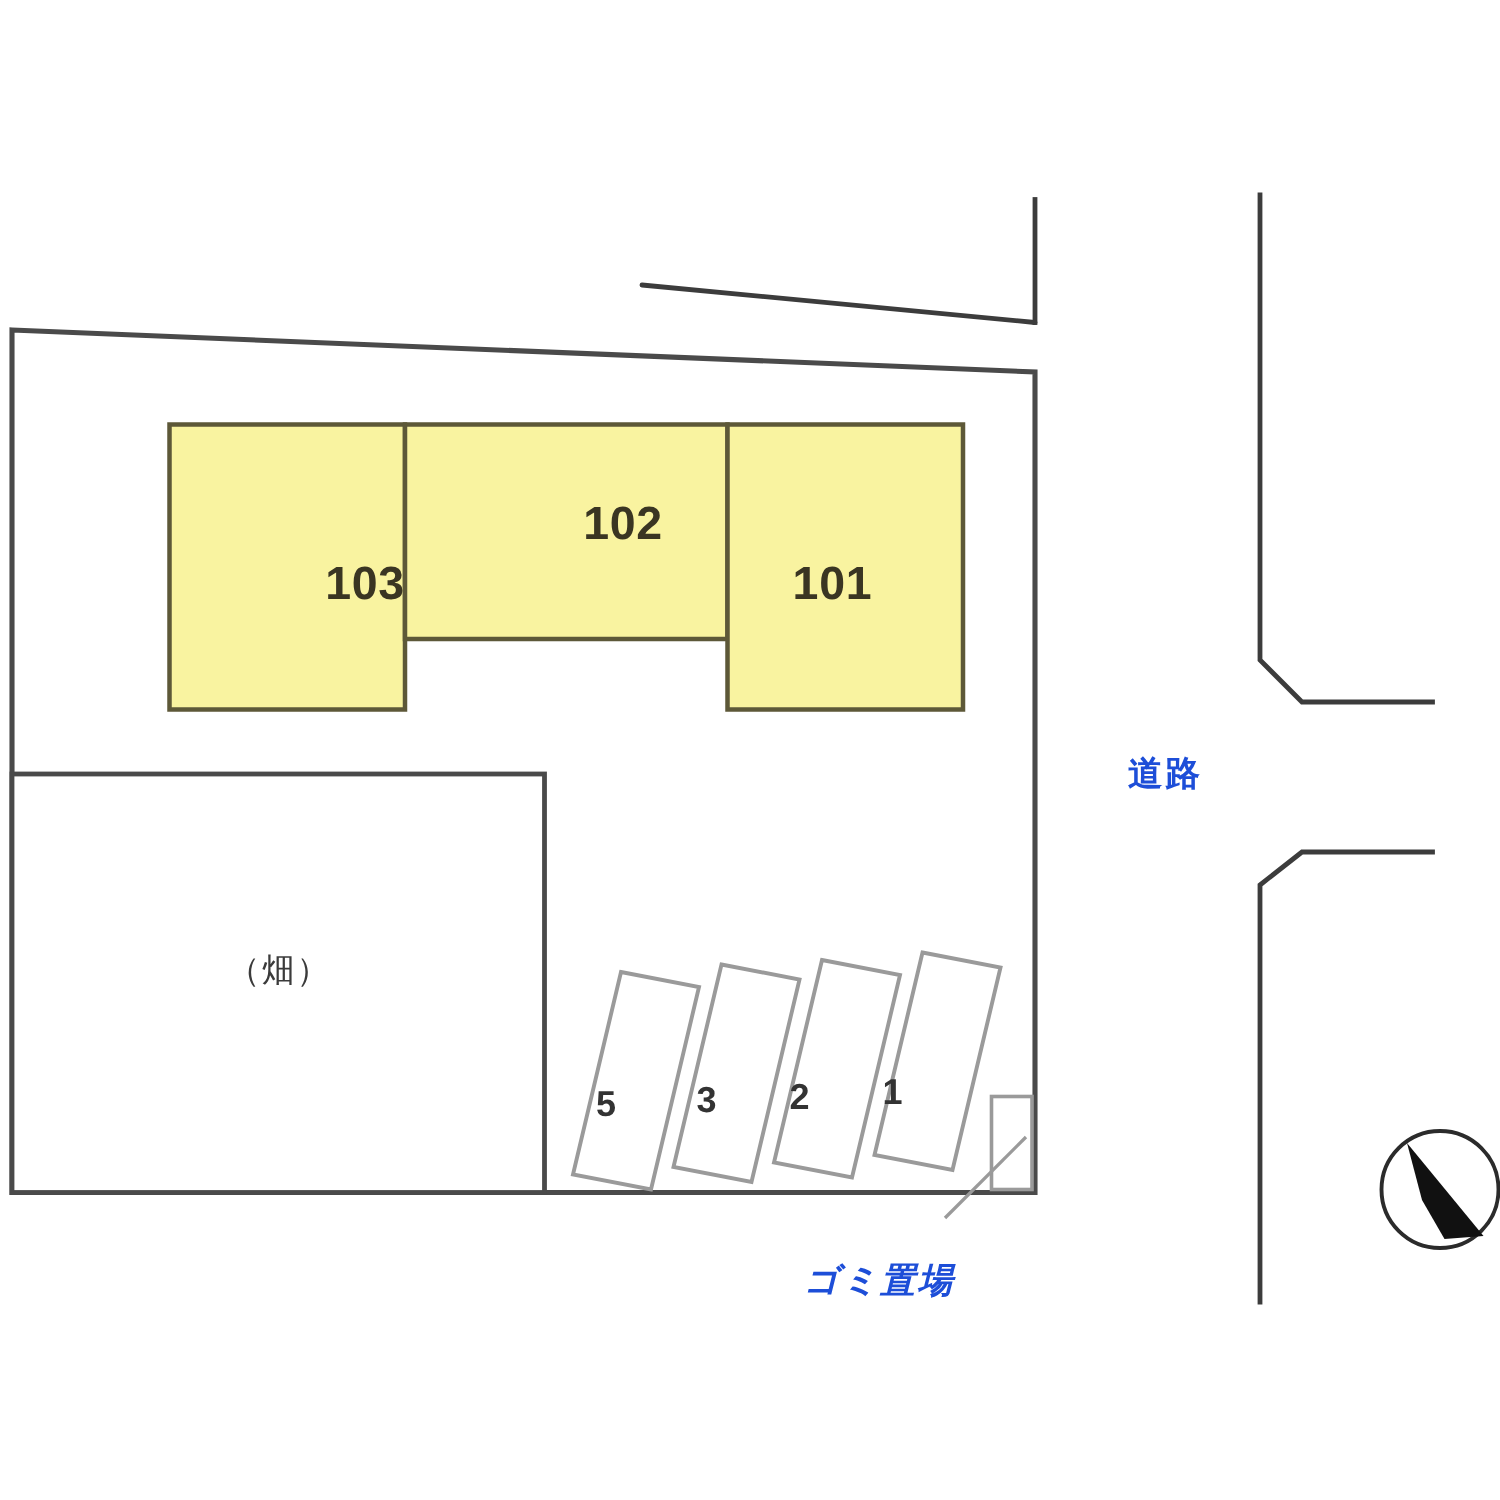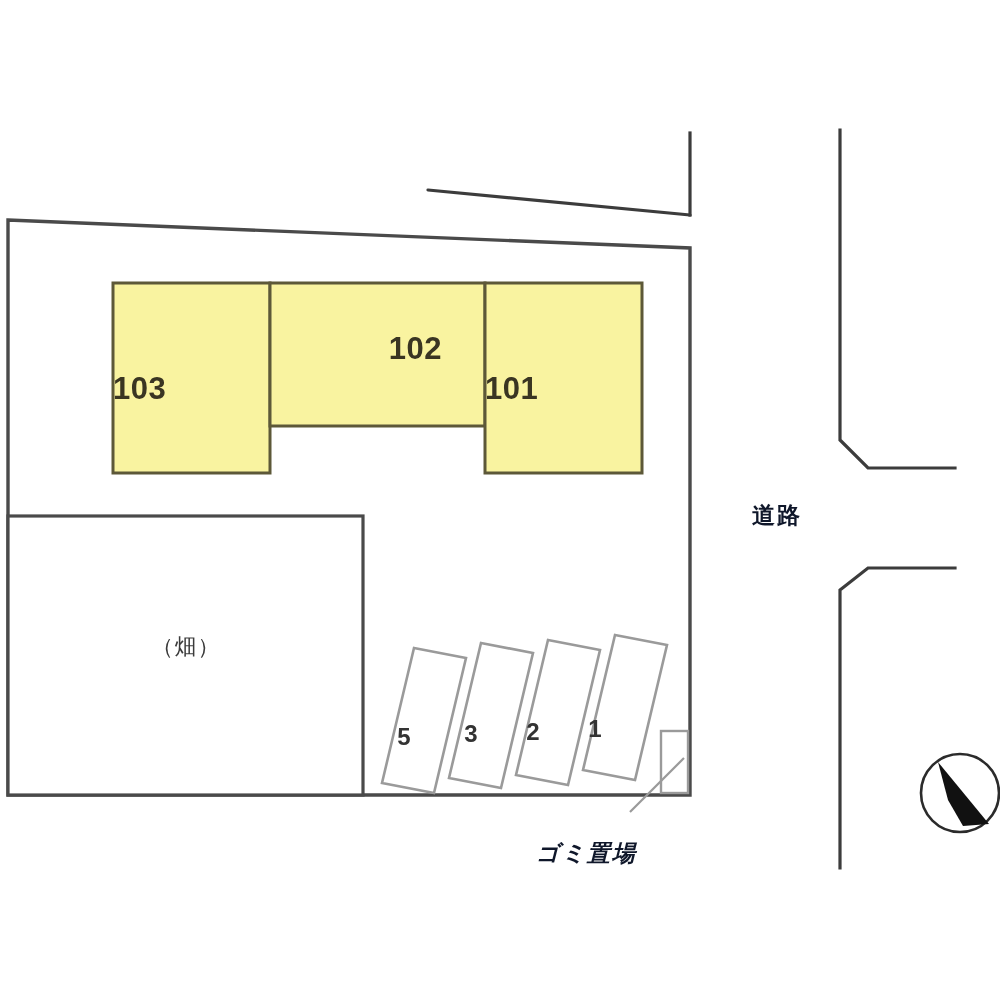--- a/index.html
+++ b/index.html
@@ -40,21 +40,21 @@
     letter-spacing: 0.5px;
   }
   .stall-label {
     font-size: 24px;
     font-weight: 700;
     color: #333333;
   }
   .jp-label {
     font-size: 23px;
     font-weight: 700;
-    color: #0f172a;
+    color: #1d4ed8;
     letter-spacing: 2px;
   }
   .field-label {
     font-size: 22px;
     font-weight: 400;
     color: #3b3b3b;
     letter-spacing: 1px;
   }
 </style>
 </head>
@@ -111,25 +111,25 @@
       <path d="M 684 758 L 630 812" fill="none" stroke="#9a9a9a" stroke-width="2.2"></path>
     </g>
 
     <g>
       <circle cx="960" cy="793" r="39" fill="#ffffff" stroke="#2b2b2b" stroke-width="2.6"></circle>
       <polygon points="938,762 989,824 963,826 948,800" fill="#111111" stroke="none"></polygon>
     </g>
 
   </svg>
 
-  <div class="lbl unit-label" style="left:113px; top:371px; width:157px; text-align:left;">103</div>
+  <div class="lbl unit-label" style="left:113px; top:371px; width:157px; text-align:right;">103</div>
 
   <div class="lbl unit-label" style="left:270px; top:331px; width:172px; text-align:right;">102</div>
 
-  <div class="lbl unit-label" style="left:485px; top:371px; width:140px; text-align:left;">101</div>
+  <div class="lbl unit-label" style="left:485px; top:371px; width:140px; text-align:center;">101</div>
 
   <div class="lbl stall-label" style="left:383px; top:723px; width:42px; text-align:center;">5</div>
 
   <div class="lbl stall-label" style="left:450px; top:720px; width:42px; text-align:center;">3</div>
 
   <div class="lbl stall-label" style="left:512px; top:718px; width:42px; text-align:center;">2</div>
 
   <div class="lbl stall-label" style="left:574px; top:715px; width:42px; text-align:center;">1</div>
 
   <div class="lbl field-label" style="left:106px; top:632px; width:160px; text-align:center;">（畑）</div>

